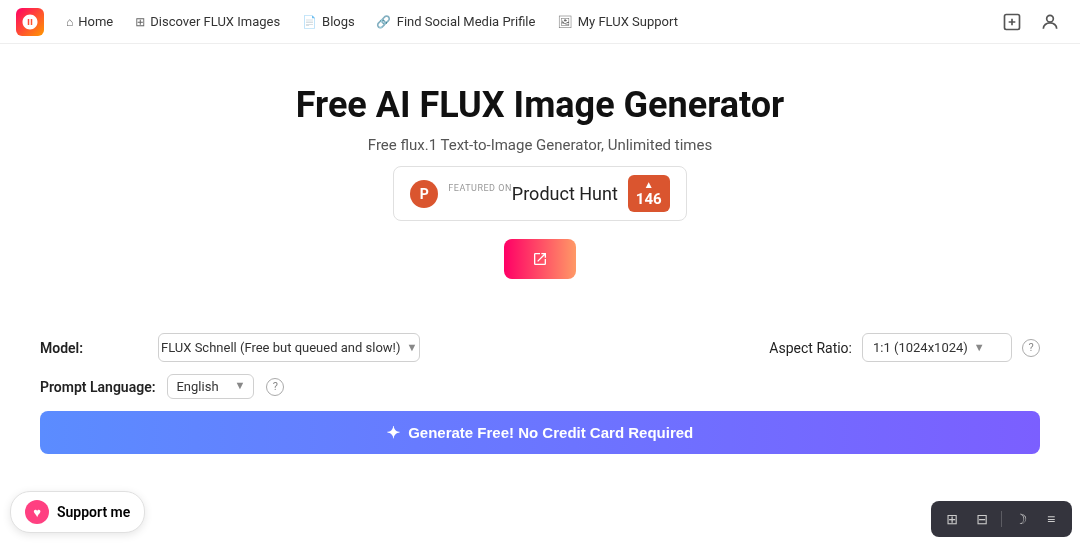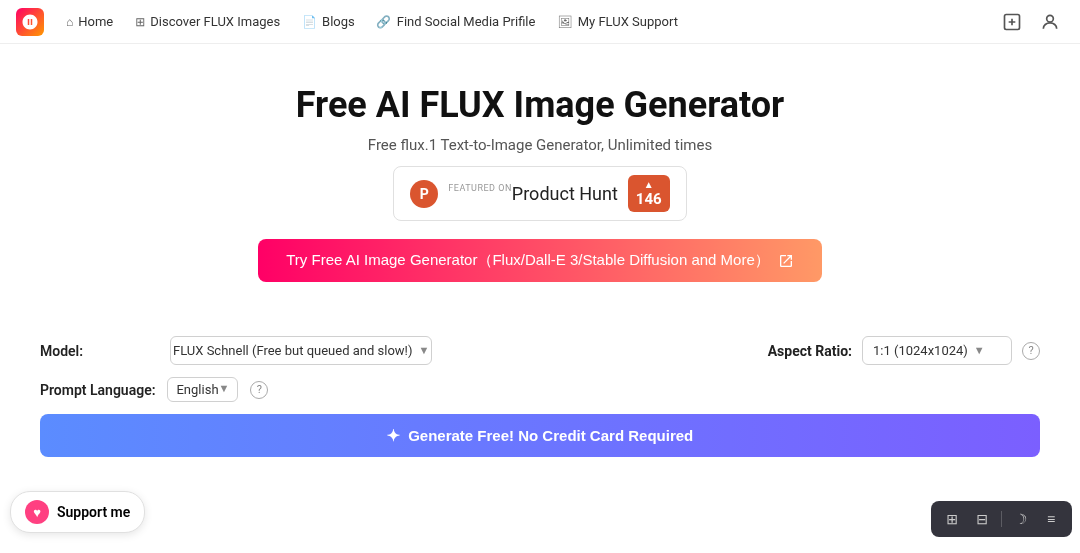--- a/index.html
+++ b/index.html
@@ -146,21 +146,21 @@
     .cta-btn svg { width: 16px; height: 16px; }
 
     
     .generator {
       padding: 0 40px 20px;
     }
     .gen-row {
       display: flex;
       align-items: center;
       margin-bottom: 12px;
-      gap: 20px;
+      gap: 8px;
     }
     .gen-label {
       font-size: 14px;
       font-weight: 600;
       color: #222;
       min-width: 110px;
     }
     .gen-select {
       display: flex;
       align-items: center;
@@ -176,21 +176,21 @@
     }
     .gen-select-arrow { color: #888; font-size: 11px; }
     .aspect-ratio-section {
       display: flex;
       align-items: center;
       gap: 10px;
       margin-left: auto;
     }
     .aspect-label {
       font-size: 14px;
-      font-weight: 700;
+      font-weight: 400;
       color: #222;
     }
     .aspect-select {
       display: flex;
       align-items: center;
       border: 1px solid #d0d0d0;
       border-radius: 6px;
       padding: 6px 10px;
       font-size: 13px;
       color: #333;
@@ -219,21 +219,21 @@
     .lang-select {
       display: flex;
       align-items: flex-start;
       border: 1px solid #d0d0d0;
       border-radius: 6px;
       padding: 4px 8px;
       font-size: 13px;
       color: #333;
       background: #fff;
       cursor: pointer;
-      gap: 0;
+      gap: 16px;
     }
 
     
     .prompt-textarea {
       width: 100%;
       min-height: 70px;
       border: 1.5px solid #ccc;
       border-radius: 8px;
       padding: 12px 14px;
       font-size: 14px;
@@ -372,21 +372,20 @@
       <span class="ph-name">Product Hunt</span>
     </div>
     <div class="ph-votes">
       <span class="ph-votes-arrow">▲</span>
       <span class="ph-votes-count">146</span>
     </div>
   </a>
 
   <br>
   <button class="cta-btn">
-    <span>Try Free AI Image Generator（Flux/Dall-E 3/Stable Diffusion and More）</span>
     <svg viewBox="0 0 24 24" fill="white">
       <path d="M19 19H5V5h7V3H5a2 2 0 00-2 2v14a2 2 0 002 2h14a2 2 0 002-2v-7h-2v7zM14 3v2h3.59l-9.83 9.83 1.41 1.41L19 6.41V10h2V3h-7z"></path>
     </svg>
   </button>
 </section>
 
 <section class="generator">
   <div class="gen-row">
     <span class="gen-label">Model:</span>
     <div class="gen-select">

